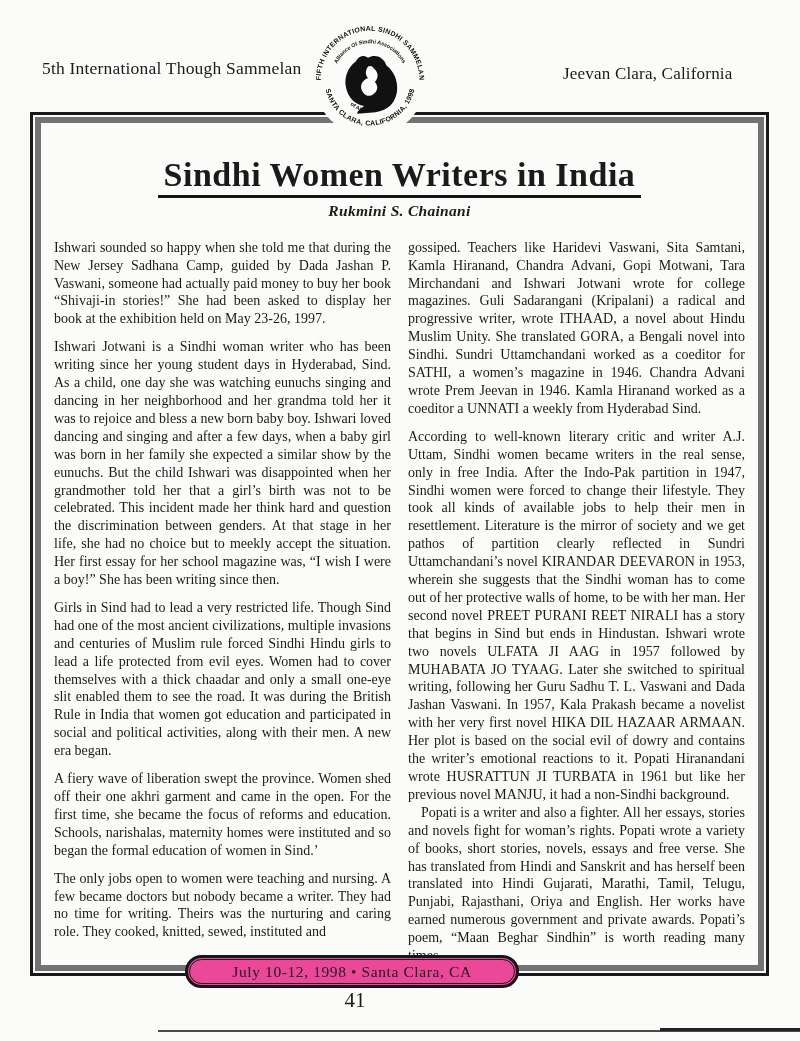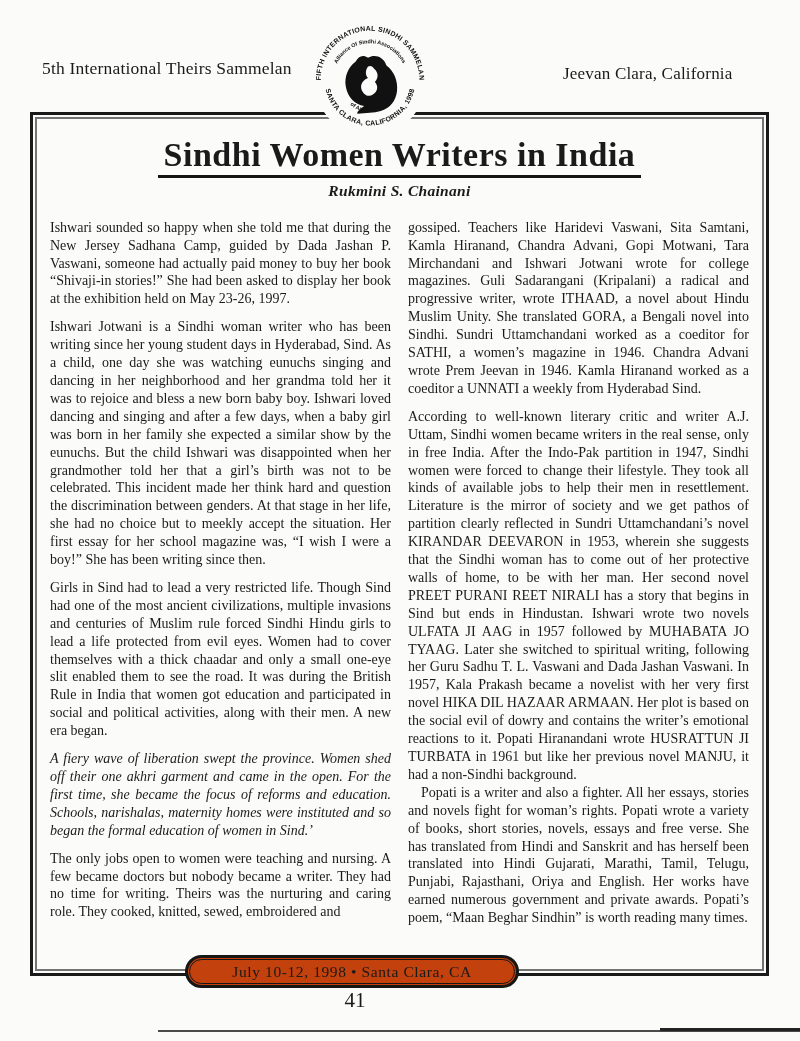--- a/index.html
+++ b/index.html
@@ -12,47 +12,47 @@
   .hdr-left{position:absolute;left:42px;top:58px;font-size:17.5px;letter-spacing:.2px;}
   .hdr-right{position:absolute;left:563px;top:64px;font-size:17px;letter-spacing:.2px;}
   .logo{position:absolute;left:312px;top:22px;width:116px;height:116px;z-index:5;}
   .logo svg{width:100%;height:100%;}
   
   .frame{
     position:absolute;left:30px;top:112px;width:733px;height:858px;
     border:3px solid #191919;background:#fbfbf9;
   }
   .frame-inner{
-    position:absolute;inset:2px;border:2px solid #737373;
-    overflow:hidden;padding:16px 13px 10px 13px;box-sizing:border-box;
+    position:absolute;inset:2px;border:6px solid #737373;
+    overflow:hidden;padding:32px 13px 10px 13px;box-sizing:border-box;
   }
   .title{
     text-align:center;margin:2px 0 4px 0;
   }
   .title span{
     display:inline-block;font-size:34px;font-weight:bold;letter-spacing:.5px;
     border-bottom:3.5px solid #141414;padding:0 6px 1px 6px;line-height:1.08;
   }
   .byline{
     text-align:center;font-size:15.5px;font-weight:bold;font-style:italic;
     margin:3px 0 19px 0;letter-spacing:.3px;
   }
   .cols{display:flex;gap:17px;}
   .col{flex:1;min-width:0;}
   .para{
     font-size:14px;line-height:17.9px;text-align:justify;
     margin:0 0 10px 0;
   }
-  .para.italic{font-style:italic;}
+  .para.italic{}
   .para.no-gap{margin-bottom:0;}
   .para.indent{text-indent:13px;}
   
   .banner{
     position:absolute;left:185px;top:955px;width:334px;height:33px;
-    background:#c2410c;border:3px solid #161616;border-radius:17px;
+    background:#ec4899;border:3px solid #161616;border-radius:17px;
     box-sizing:border-box;z-index:6;
   }
   .banner-inner{
     position:absolute;inset:1px;border:1.5px solid #161616;border-radius:13px;
     display:flex;align-items:center;justify-content:center;
     font-size:15.5px;letter-spacing:.6px;
   }
   .page-number{
     position:absolute;left:300px;top:988px;width:110px;text-align:center;
     font-size:21px;z-index:6;
@@ -62,21 +62,21 @@
     background:#4a4a4a;z-index:1;
   }
   .scan-line-dark{
     position:absolute;left:660px;top:1028px;width:140px;height:3px;
     background:#222;z-index:1;
   }
 </style>
 </head>
 <body>
 
-<div class="hdr-left">5th International Theirs Sammelan</div>
+<div class="hdr-left">5th International Though Sammelan</div>
 <div class="hdr-right">Jeevan Clara, California</div>
 
 <div class="logo">
   <svg viewBox="0 0 120 120" xmlns="http://www.w3.org/2000/svg">
     <circle cx="60" cy="60" r="58" fill="#fbfbf9"></circle>
     <defs>
       <path id="arcOuterTop" d="M 9,60 A 51,51 0 0 1 111,60" fill="none"></path>
       <path id="arcOuterBottom" d="M 13,60 A 47,47 0 0 0 107,60" fill="none"></path>
       <path id="arcInnerTop" d="M 22,60 A 38,38 0 0 1 98,60" fill="none"></path>
       <path id="arcInnerBottom" d="M 27,60 A 33,33 0 0 0 93,60" fill="none"></path>
@@ -107,21 +107,21 @@
       <span>Sindhi Women Writers in India</span>
     </div>
     <div class="byline">Rukmini S. Chainani</div>
 
     <div class="cols">
       <div class="col">
         <p class="para">Ishwari sounded so happy when she told me that during the New Jersey Sadhana Camp, guided by Dada Jashan P. Vaswani, someone had actually paid money to buy her book “Shivaji-in stories!”  She had been asked to display her book at the exhibition held on May 23-26, 1997.</p>
         <p class="para">Ishwari Jotwani is a Sindhi woman writer who has been writing since her young student days in Hyderabad, Sind. As a child, one day she was watching eunuchs singing and dancing in her neighborhood and her grandma told her it was to rejoice and bless a new born baby boy.  Ishwari loved dancing and singing and after a few days, when a baby girl was born in her family she expected a similar show by the eunuchs.  But the child Ishwari was disappointed when her grandmother told her that a girl’s birth was not to be celebrated.  This incident made her think hard and question the discrimination between genders.  At that stage in her life, she had no choice but to meekly accept the situation.  Her first essay for her school magazine was, “I wish I were a boy!”  She has been writing since then.</p>
         <p class="para">Girls in Sind had to lead a very restricted life.  Though Sind had one of the most ancient civilizations, multiple invasions and centuries of Muslim rule forced Sindhi Hindu girls to lead a life protected from evil eyes.  Women had to cover themselves with a thick chaadar and only a small one-eye slit enabled them to see the road.  It was during the British Rule in India that women got education and participated in social and political activities, along with their men.  A new era began.</p>
         <p class="para italic">A fiery wave of liberation swept the province.  Women shed off their one akhri garment and came in the open. For the first time, she became the focus of reforms and education.  Schools, narishalas, maternity homes were instituted and so began the formal education of women in Sind.’</p>
-        <p class="para">The only jobs open to women were teaching and nursing. A few became doctors but nobody became a writer.  They had no time for writing.  Theirs was the nurturing and caring role.  They cooked, knitted, sewed, embroidered and</p>
+        <p class="para">The only jobs open to women were teaching and nursing. A few became doctors but nobody became a writer.  They had no time for writing.  Theirs was the nurturing and caring role.  They cooked, knitted, sewed, instituted and</p>
       </div>
       <div class="col">
         <p class="para">gossiped.  Teachers like Haridevi Vaswani, Sita Samtani, Kamla Hiranand, Chandra Advani, Gopi Motwani, Tara Mirchandani and Ishwari Jotwani wrote for college magazines.  Guli Sadarangani (Kripalani) a radical and progressive writer, wrote ITHAAD, a novel about Hindu Muslim Unity.  She translated GORA, a Bengali novel into Sindhi. Sundri Uttamchandani worked as a coeditor for SATHI, a women’s magazine in 1946.  Chandra Advani wrote Prem Jeevan in 1946.  Kamla Hiranand worked as a coeditor a UNNATI a weekly from Hyderabad Sind.</p>
         <p class="para no-gap">According to well-known literary critic and writer A.J. Uttam, Sindhi women became writers in the real sense, only in free India.  After the Indo-Pak partition in 1947, Sindhi women were forced to change their lifestyle.  They took all kinds of available jobs to help their men in resettlement.  Literature is the mirror of society and we get pathos of partition clearly reflected in Sundri Uttamchandani’s novel KIRANDAR DEEVARON in 1953, wherein she suggests that the Sindhi woman has to come out of her protective walls of home, to be with her man.  Her second novel PREET PURANI REET NIRALI has a story that begins in Sind but ends in Hindustan.  Ishwari wrote two novels ULFATA JI AAG in 1957 followed by MUHABATA JO TYAAG.  Later she switched to spiritual writing, following her Guru Sadhu T. L. Vaswani and Dada Jashan Vaswani.  In 1957, Kala Prakash became a novelist with her very first novel HIKA DIL HAZAAR ARMAAN. Her plot is based on the social evil of dowry and contains the writer’s emotional reactions to it.  Popati Hiranandani wrote HUSRATTUN JI TURBATA in 1961 but like her previous novel MANJU, it had a non-Sindhi background.</p>
         <p class="para no-gap indent">Popati is a writer and also a fighter.  All her essays, stories and novels fight for woman’s rights.  Popati wrote a variety of books, short stories, novels, essays and free verse.  She has translated from Hindi and Sanskrit and has herself been translated into Hindi Gujarati, Marathi, Tamil, Telugu, Punjabi, Rajasthani, Oriya and English.  Her works have earned numerous government and private awards. Popati’s poem, “Maan Beghar Sindhin” is worth reading many times.</p>
 
       </div>
     </div>
 
   </div>

